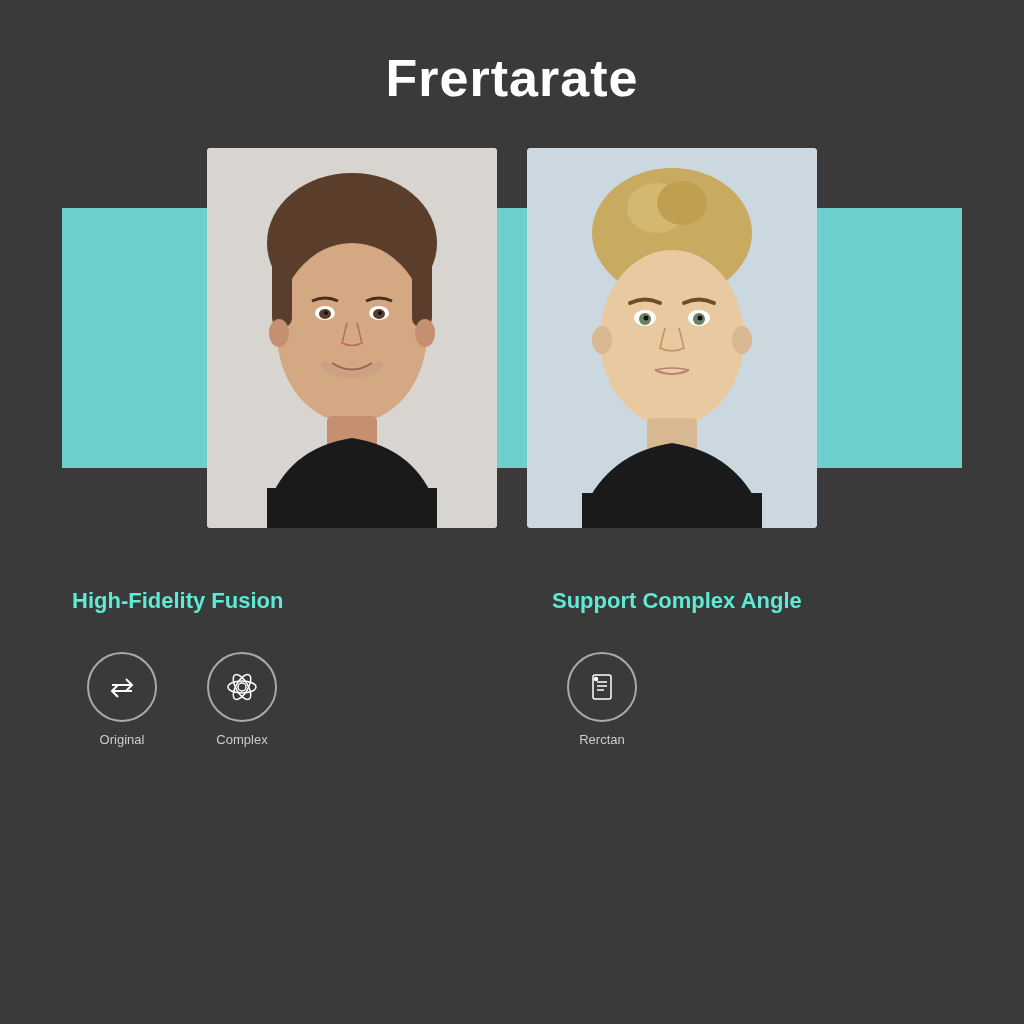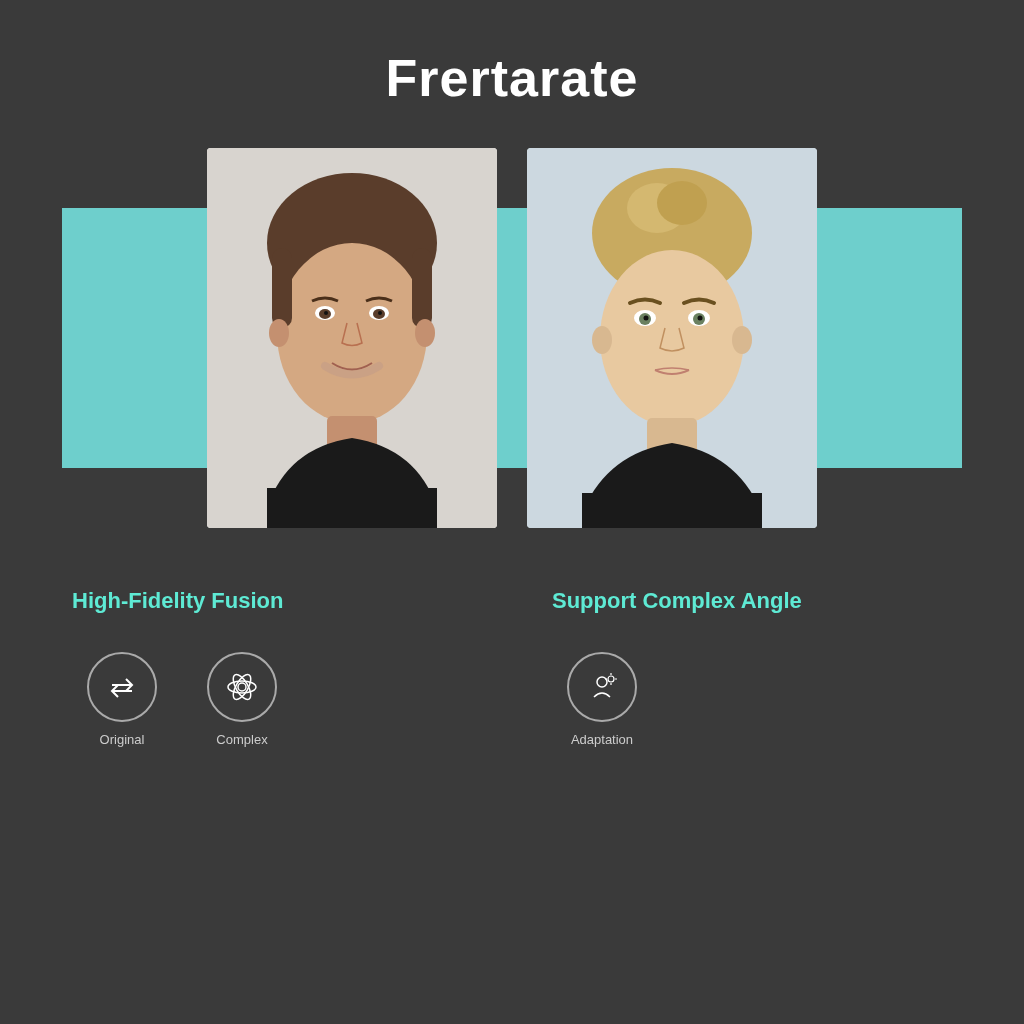--- a/index.html
+++ b/index.html
@@ -262,30 +262,28 @@
       </div>
 
     </div>
   </div>
 
   <div class="feature-group">
     <span class="feature-group-title">Support Complex Angle</span>
     <div class="feature-icons-row">
 
 
-
       <div class="feature-item">
         <div class="icon-circle">
           <svg viewBox="0 0 36 36">
-            <circle cx="18" cy="13" r="5" stroke="white" stroke-width="1.5" fill="none"></circle>
-            <path d="M10 28 Q18 20 26 28" stroke="white" stroke-width="1.5" fill="none"></path>
-            <circle cx="27" cy="10" r="3" stroke="white" stroke-width="1.2" fill="none"></circle>
-            <line x1="27" y1="6" x2="27" y2="4" stroke="white" stroke-width="1.2"></line>
-            <line x1="27" y1="14" x2="27" y2="16" stroke="white" stroke-width="1.2"></line>
-            <line x1="31" y1="10" x2="33" y2="10" stroke="white" stroke-width="1.2"></line>
-            <line x1="23" y1="10" x2="21" y2="10" stroke="white" stroke-width="1.2"></line>
+            <rect x="9" y="6" width="18" height="24" rx="2" stroke="white" stroke-width="1.5" fill="none"></rect>
+            <line x1="13" y1="13" x2="23" y2="13" stroke="white" stroke-width="1.5"></line>
+            <line x1="13" y1="17" x2="23" y2="17" stroke="white" stroke-width="1.5"></line>
+            <line x1="13" y1="21" x2="20" y2="21" stroke="white" stroke-width="1.5"></line>
+            <circle cx="12" cy="10" r="1.5" fill="white"></circle>
           </svg>
         </div>
-        <span class="feature-label">Adaptation</span>
+        <span class="feature-label">Rerctan</span>
       </div>
+
     </div>
   </div>
 </div>
 
 </body></html>

